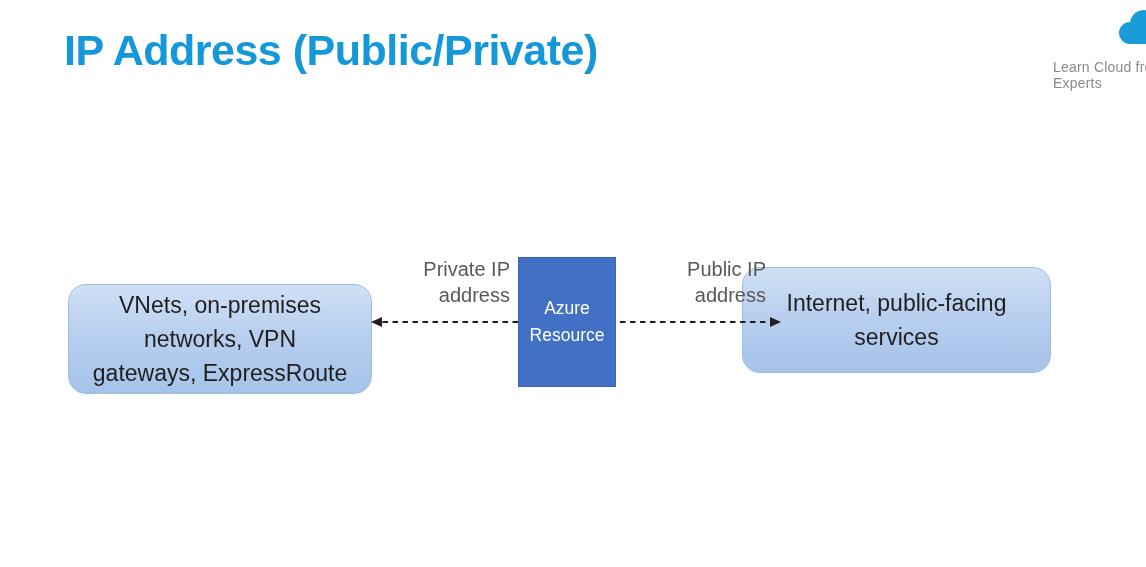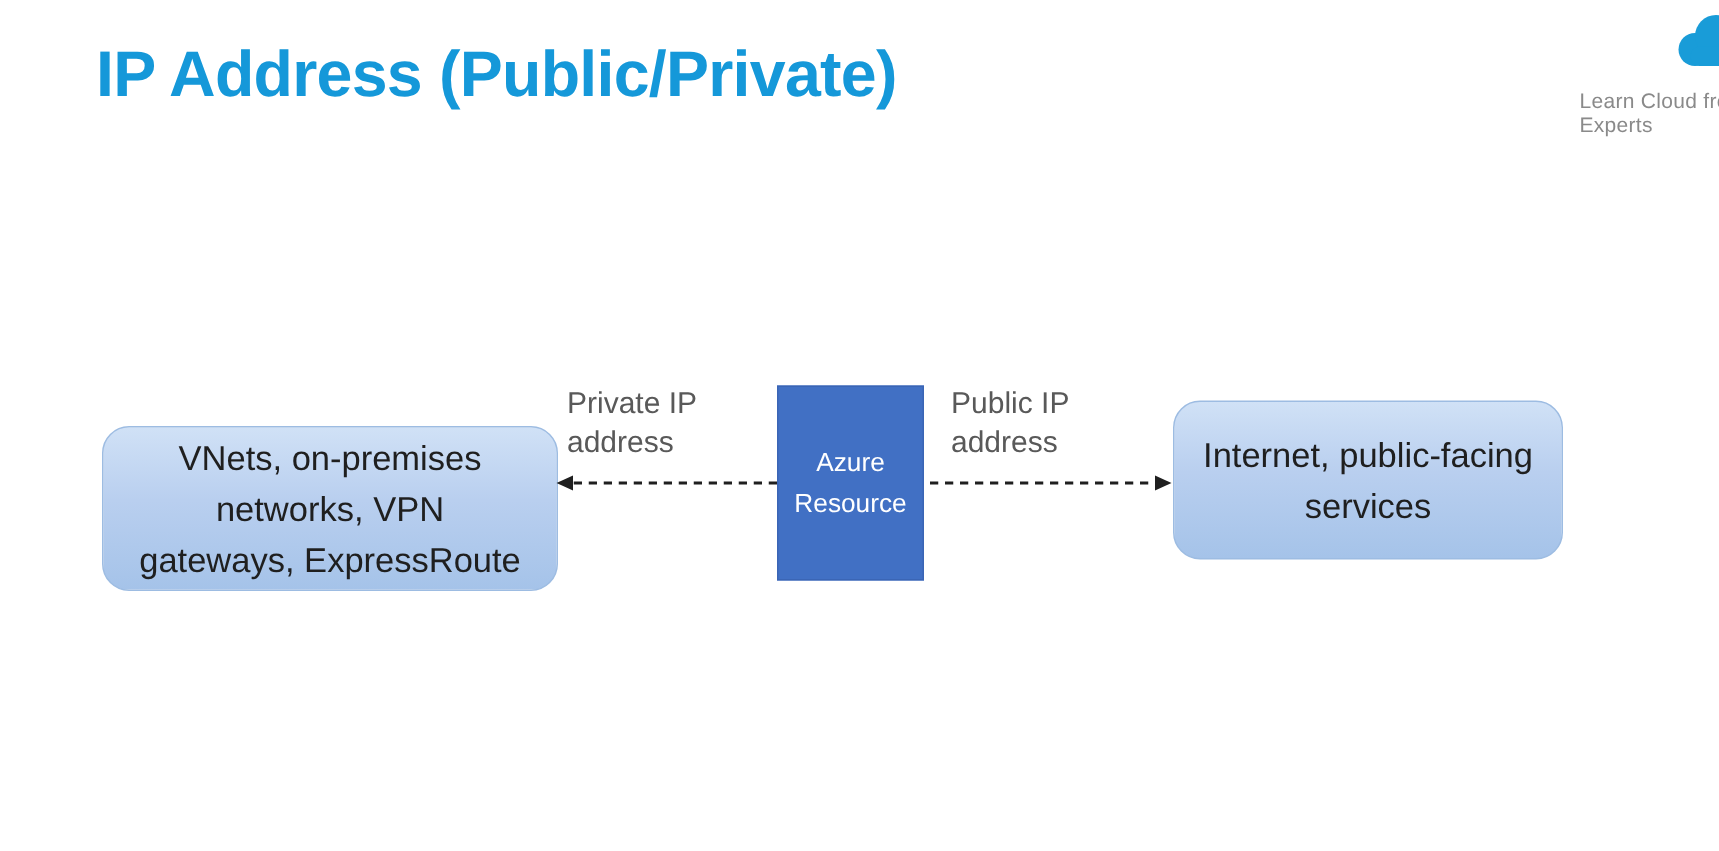--- a/index.html
+++ b/index.html
@@ -57,34 +57,34 @@
   .box-label { white-space: pre-line; }
   .outer-box {
     background: linear-gradient(180deg, #D0E1F6 0%, #B9CFEF 45%, #A5C3E9 100%);
     border: 1px solid #9DBCE2;
     border-radius: 18px;
     color: #1F1F1F;
     font-size: 23px;
     line-height: 34px;
   }
   .left-box  { left: 68px;  top: 284px; width: 304px; height: 110px; }
-  .right-box { left: 782px; top: 267px; width: 260px; height: 106px; }
+  .right-box { left: 742px; top: 267px; width: 309px; height: 106px; }
   .azure-box {
     left: 518px; top: 257px; width: 98px; height: 130px;
     background: #4170C4;
     border: 1px solid #3A65B5;
     color: #ffffff;
     font-size: 17.5px;
     line-height: 27px;
   }
 
   
   .arrow-label {
     position: absolute;
-    text-align: left;
+    text-align: right;
     color: #595959;
     font-size: 20px;
     line-height: 26px;
     white-space: pre-line;
   }
   .private-label { left: 378px; top: 256px; width: 132px; }
   .public-label  { left: 634px; top: 256px; width: 132px; }
 
   .arrows-layer { position: absolute; left: 0; top: 0; width: 1146px; height: 567px; pointer-events: none; }
 </style>

